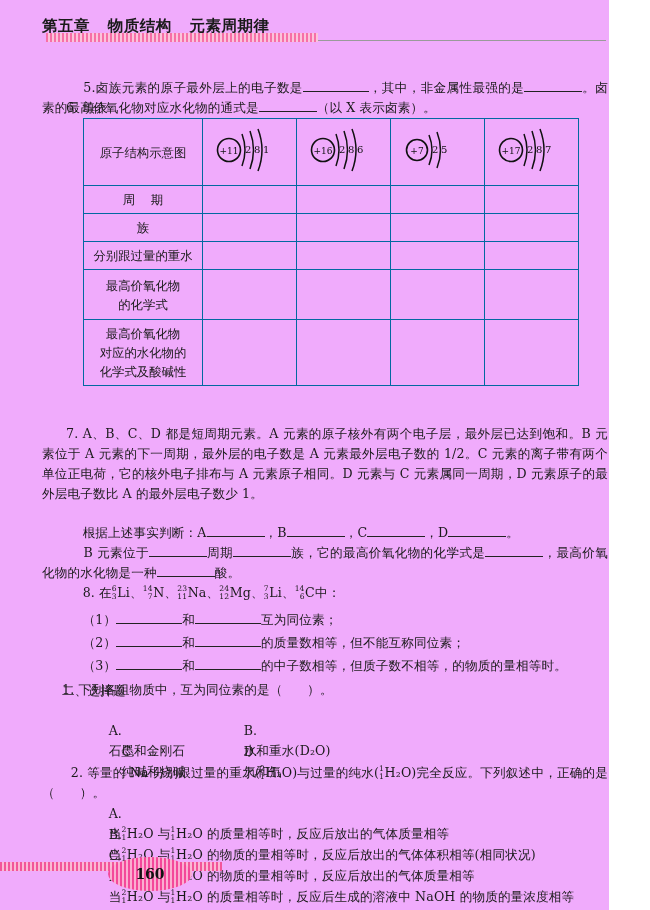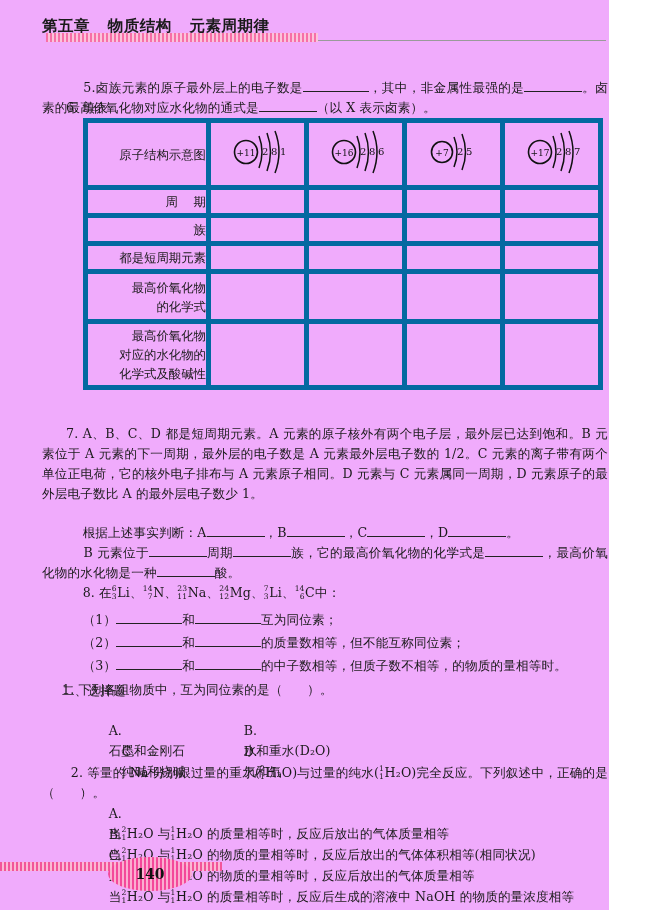--- a/index.html
+++ b/index.html
@@ -93,23 +93,23 @@
   
   #fill-table {
     position: absolute;
     left: 83px;
     top: 118px;
     width: 490px;
     border-collapse: collapse;
     table-layout: fixed;
   }
   #fill-table td {
-    border: 5px solid #0369a1;
+    border: 1px solid #0369a1;
     font-size: 12.4px;
-    text-align: right;
+    text-align: center;
     vertical-align: middle;
     padding: 0;
     line-height: 19px;
   }
   #fill-table td.label {
     width: 118px;
   }
   #fill-table td.cell {
     width: 93px;
   }
@@ -254,21 +254,21 @@
 
     <tr class="row-h2">
       <td class="label">族</td>
       <td class="cell"></td>
       <td class="cell"></td>
       <td class="cell"></td>
       <td class="cell"></td>
     </tr>
 
     <tr class="row-h2">
-      <td class="label">都是短周期元素</td>
+      <td class="label">分别跟过量的重水</td>
       <td class="cell"></td>
       <td class="cell"></td>
       <td class="cell"></td>
       <td class="cell"></td>
     </tr>
 
 
     <tr class="row-h3">
       <td class="label" style="white-space:pre-line;">最高价氧化物
 的化学式</td>
@@ -356,15 +356,15 @@
     <span>当</span><span class="iso"><span class="nums"><span>2</span><span>1</span></span></span><span>H₂O 与</span><span class="iso"><span class="nums"><span>1</span><span>1</span></span></span><span>H₂O 的物质的量相等时，反应后放出的气体质量相等</span>
   </div>
 
   <div class="txt" style="left:92px; top:847px; width:520px;">
     <span>D.</span>
     <span>当</span><span class="iso"><span class="nums"><span>2</span><span>1</span></span></span><span>H₂O 与</span><span class="iso"><span class="nums"><span>1</span><span>1</span></span></span><span>H₂O 的质量相等时，反应后生成的溶液中 NaOH 的物质的量浓度相等</span>
   </div>
 
   <div class="footer-stripe"></div>
   <div class="footer-ellipse"></div>
-  <div class="page-number">140</div>
+  <div class="page-number">160</div>
 
 </div>
 
 </body></html>

